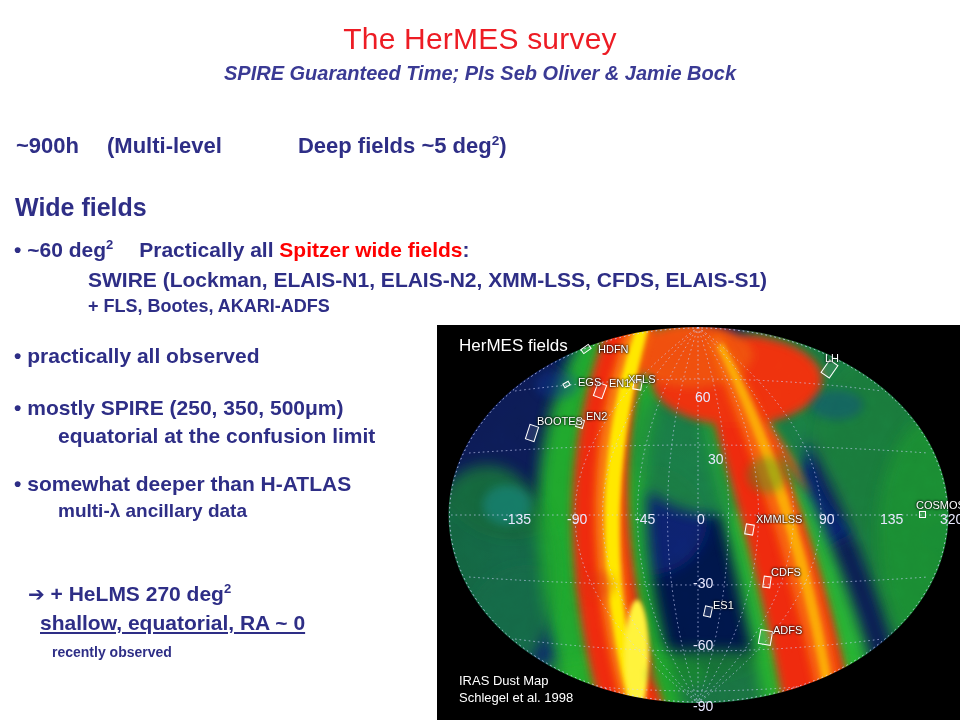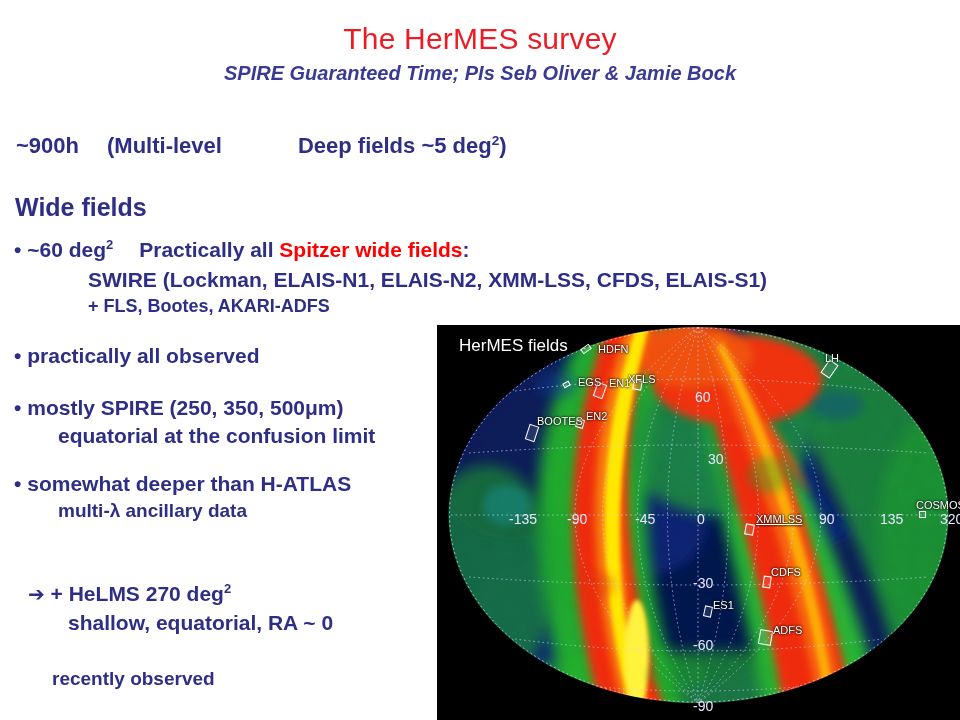--- a/index.html
+++ b/index.html
@@ -74,22 +74,22 @@
   .bullet-2 { top: 344px; left: 14px; font-size: 21px; }
 
   .bullet-3 { top: 396px; left: 14px; font-size: 21px; }
   .sub-3    { top: 424px; left: 58px; font-size: 21px; }
 
   .bullet-4 { top: 472px; left: 14px; font-size: 21px; }
   .sub-4    { top: 500px; left: 58px; font-size: 19px; }
 
   .arrow-line { top: 582px; left: 28px; font-size: 21px; }
   .arrow-line .arrowglyph { font-family: "DejaVu Sans", sans-serif; font-size: 20px; }
-  .arrow-2 { top: 611px; left: 68px; font-size: 21px; }
-  .arrow-3 { top: 668px; left: 52px; font-size: 19px; }
+  .arrow-2 { top: 611px; left: 40px; font-size: 21px; text-decoration: underline; }
+  .arrow-3 { top: 644px; left: 52px; font-size: 14px; }
 
   sup { font-size: 0.62em; vertical-align: super; line-height: 0; }
 
   
   .skymap {
     position: absolute;
     left: 437px;
     top: 325px;
     width: 523px;
     height: 395px;
@@ -293,47 +293,51 @@
         <path d="M 261 2 Q 452 190 261 378"></path>
         <path d="M 261 2 Q 507 190 261 378"></path>
       </g>
 
       <ellipse cx="261.5" cy="190" rx="249" ry="187" fill="none" stroke="#cfd6ff" stroke-width="1" stroke-dasharray="1.6 3" opacity="0.9"></ellipse>
     </g>
   </svg>
 
   <div class="map-title">HerMES fields</div>
 
+  <div class="map-credit">
+    <div>IRAS Dust Map</div>
+    <div>Schlegel et al. 1998</div>
+  </div>
 
   <div id="field-layer">
       <div class="field-box" style="left: 144px; top: 21px; width: 8px; height: 4px; transform: rotate(-35deg);"></div>
       <div class="field-label" style="left: 161px; top: 18px;">HDFN</div>
       <div class="field-box" style="left: 126px; top: 57px; width: 5px; height: 3px; transform: rotate(-30deg);"></div>
       <div class="field-label" style="left: 141px; top: 51px;">EGS</div>
       <div class="field-box" style="left: 158px; top: 58px; width: 8px; height: 13px; transform: rotate(20deg);"></div>
       <div class="field-label" style="left: 172px; top: 52px;">EN1</div>
       <div class="field-box" style="left: 196px; top: 55px; width: 7px; height: 8px; transform: rotate(10deg);"></div>
       <div class="field-label" style="left: 191px; top: 48px;">XFLS</div>
       <div class="field-box" style="left: 139px; top: 94px; width: 6px; height: 7px; transform: rotate(15deg);"></div>
       <div class="field-label" style="left: 149px; top: 85px;">EN2</div>
       <div class="field-box" style="left: 90px; top: 100px; width: 8px; height: 14px; transform: rotate(18deg);"></div>
       <div class="field-label" style="left: 100px; top: 90px;">BOOTES</div>
       <div class="field-box" style="left: 387px; top: 36px; width: 9px; height: 14px; transform: rotate(35deg);"></div>
       <div class="field-label" style="left: 388px; top: 27px;">LH</div>
       <div class="field-box" style="left: 482px; top: 186px; width: 5px; height: 5px; transform: rotate(0deg);"></div>
       <div class="field-label" style="left: 479px; top: 174px;">COSMOS</div>
       <div class="field-box" style="left: 308px; top: 199px; width: 7px; height: 9px; transform: rotate(10deg);"></div>
-      <div class="field-label" style="left: 319px; top: 188px; text-decoration: underline;">XMMLSS</div>
+      <div class="field-label" style="left: 319px; top: 188px;">XMMLSS</div>
       <div class="field-box" style="left: 326px; top: 251px; width: 6px; height: 10px; transform: rotate(8deg);"></div>
       <div class="field-label" style="left: 334px; top: 241px; text-align: right;">CDFS</div>
       <div class="field-box" style="left: 267px; top: 281px; width: 6px; height: 9px; transform: rotate(12deg);"></div>
       <div class="field-label" style="left: 276px; top: 274px;">ES1</div>
       <div class="field-box" style="left: 322px; top: 305px; width: 11px; height: 13px; transform: rotate(10deg);"></div>
       <div class="field-label" style="left: 336px; top: 299px;">ADFS</div>
-      <div class="grid-label" style="left: 66px; top: 186px; margin-left: 6px;">-135</div>
+      <div class="grid-label" style="left: 66px; top: 186px;">-135</div>
       <div class="grid-label" style="left: 130px; top: 186px;">-90</div>
       <div class="grid-label" style="left: 198px; top: 186px;">-45</div>
       <div class="grid-label" style="left: 260px; top: 186px;">0</div>
       <div class="grid-label" style="left: 382px; top: 186px;">90</div>
       <div class="grid-label" style="left: 443px; top: 186px;">135</div>
       <div class="grid-label" style="left: 503px; top: 186px;">320</div>
       <div class="grid-label" style="left: 258px; top: 64px;">60</div>
       <div class="grid-label" style="left: 258px; top: 126px; margin-left: 13px;">30</div>
       <div class="grid-label" style="left: 256px; top: 250px;">-30</div>
       <div class="grid-label" style="left: 256px; top: 312px;">-60</div>

